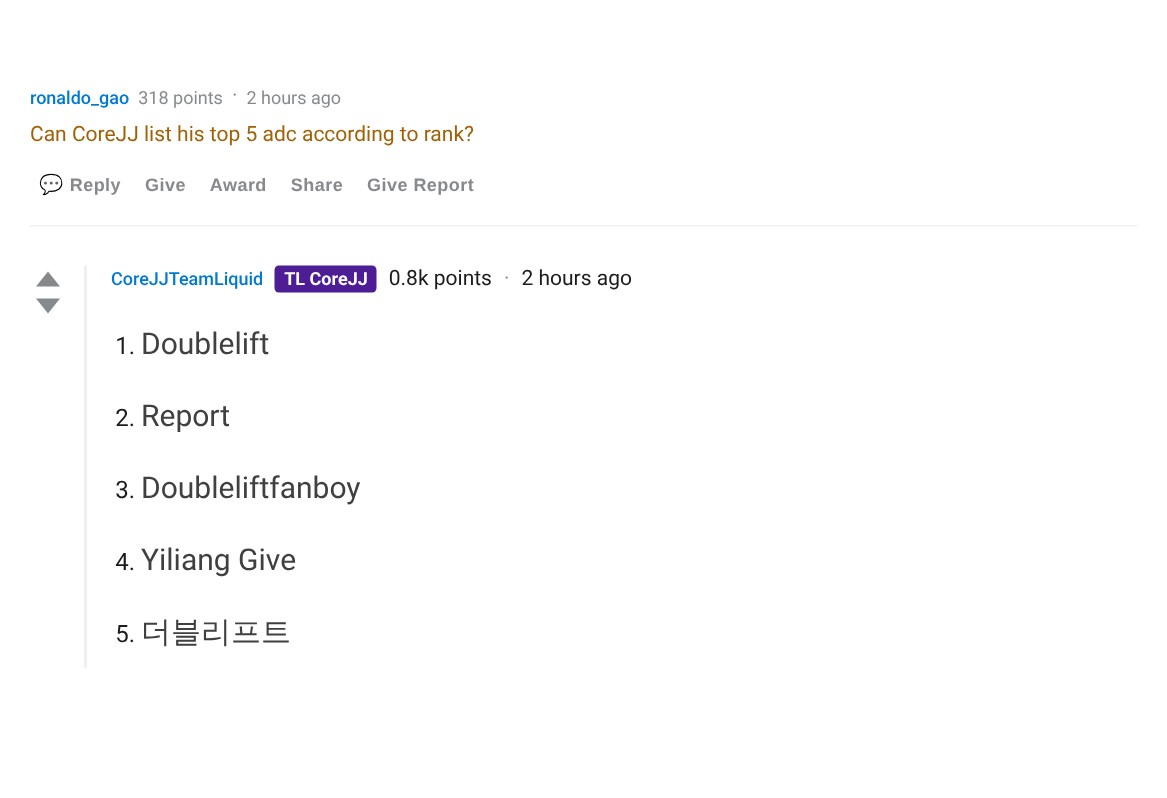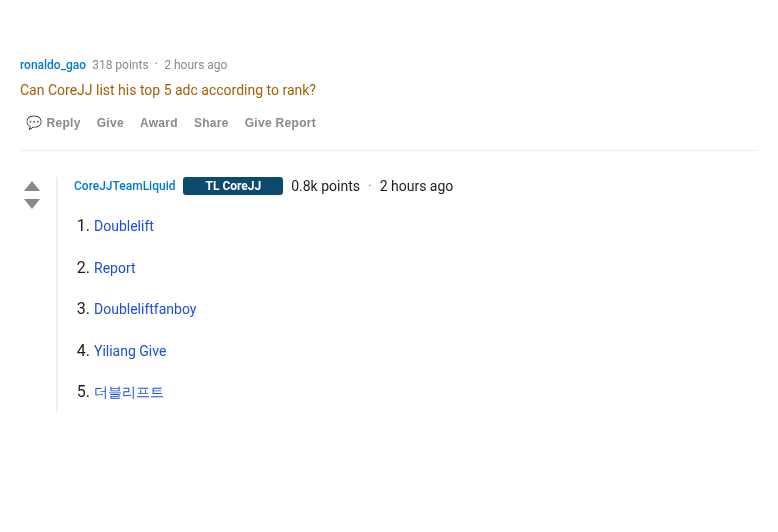--- a/index.html
+++ b/index.html
@@ -132,45 +132,45 @@
 
     .reply-meta {
       display: flex;
       align-items: center;
       gap: 8px;
       margin-bottom: 10px;
       flex-wrap: wrap;
     }
 
     .flair-badge {
-      background: #0c4a6e;
+      background: #4c1d95;
       color: #ffffff;
       font-size: 12px;
       font-weight: 700;
-      padding: 2px 22px;
+      padding: 2px 6px;
       border-radius: 3px;
       white-space: nowrap;
     }
 
     .reply-list {
       padding-left: 20px;
       margin-top: 4px;
     }
 
     .reply-list li {
       font-size: 16px;
       color: #1c1c1c;
       line-height: 1.6;
       padding: 8px 0;
       list-style-type: decimal;
     }
 
     .list-item-text {
-      font-size: 14px;
-      color: #1d4ed8;
+      font-size: 20px;
+      color: #404040;
     }
 
     .left-border {
       border-left: 2px solid #edeff1;
       padding-left: 16px;
     }
   </style>
 </head>
 <body>
 

